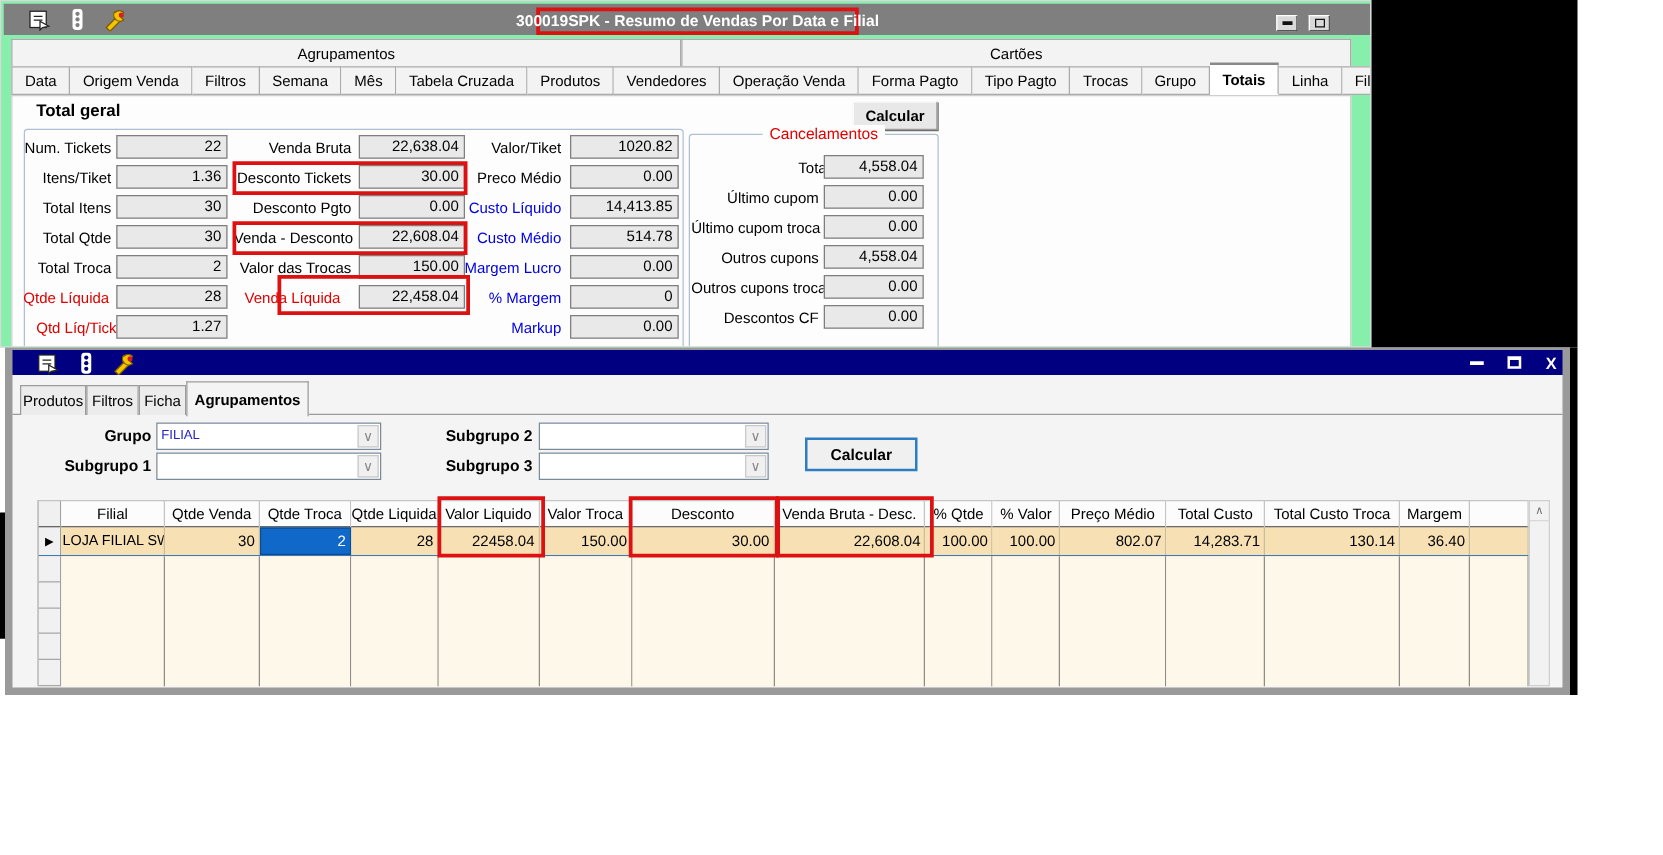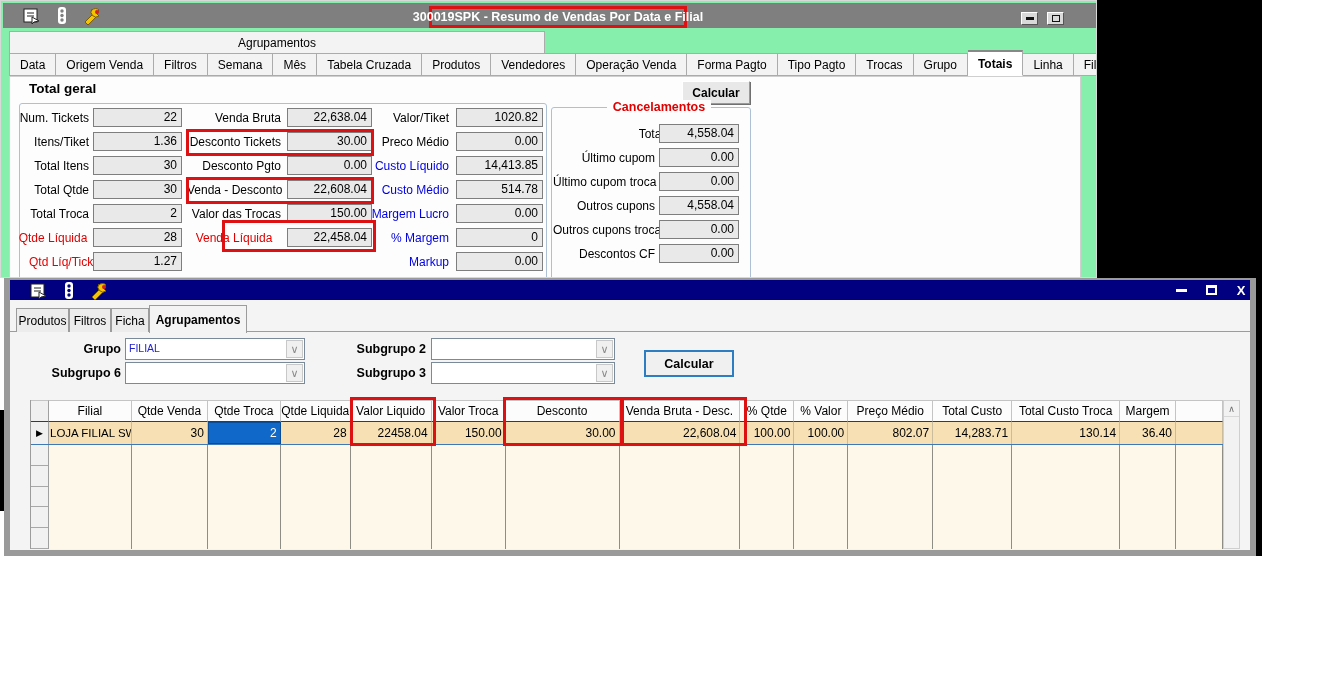--- a/index.html
+++ b/index.html
@@ -42,21 +42,21 @@
                  background:#FDFDFD; border:1px solid #CFCFCF; }
   .tg-title { position:absolute; left:28px; top:80px; font-weight:bold; font-size:13.5px; }
   .btn-calc-top { position:absolute; left:681px; top:80px; width:68px; height:23px;
                   background:#E8E8E8; border:1px solid #9A9A9A; border-top-color:#fff; border-left-color:#fff;
                   box-shadow:1px 1px 0 #707070; font-weight:bold; font-size:12px;
                   display:flex; align-items:center; justify-content:center; }
   .gbox { position:absolute; border:1px solid #ADC0D4; border-radius:3px; }
   .gbox1 { left:18px; top:102px; width:528px; height:200px; }
   .gbox2 { left:550px; top:106px; width:200px; height:196px; }
   .gbox2-legend { position:absolute; left:550px; top:99px; width:200px; text-align:center; }
-  .gbox2-legend span { background:#FDFDFD; padding:0 6px; color:#E00000; font-weight:bold; font-size:12.5px;margin-left:16px; }
+  .gbox2-legend span { background:#FDFDFD; padding:0 6px; color:#E00000; font-weight:normal; font-size:12.5px;margin-left:16px; }
 
   .fl { position:absolute; height:20px; line-height:20px; text-align:right; font-size:12px; white-space:nowrap; }
   .fl.red { color:#E00000;text-align:center; }
   .fl.blue { color:#0000E0; }
   .fv { position:absolute; height:19px; line-height:17px; background:#E9E9E9; border:1px solid #7E7E7E;
         text-align:right; padding-right:4px; font-size:12px; }
 
   .rb { position:absolute; border:3px solid #DD1111; z-index:5; }
 
   
@@ -160,20 +160,21 @@
       <div class="winbtn-top" style="left:1018px;">
           <span class="bar"></span>
         </div>
       <div class="winbtn-top" style="left:1044px;">
           <span class="box"></span>
         </div>
     </div>
 
     <div class="tabrow1">
       <div class="tab-big">Agrupamentos</div>
+      <div class="tab-big">Cartões</div>
     </div>
 
     <div class="tabrow2">
       <div class="tab2">Data</div>
       <div class="tab2">Origem Venda</div>
       <div class="tab2">Filtros</div>
       <div class="tab2">Semana</div>
       <div class="tab2">Mês</div>
       <div class="tab2">Tabela Cruzada</div>
       <div class="tab2">Produtos</div>
@@ -303,21 +304,21 @@
         <div class="tab3" style="left:59px;width:42px;">Filtros</div>
         <div class="tab3" style="left:101px;width:38px;">Ficha</div>
         <div class="tab3 sel" style="left:139px;width:98px;">Agrupamentos</div>
       </div>
 
       <div class="frm-lbl" style="left:30px;top:38px;width:81px;">Grupo</div>
       <div class="combo" style="left:115px;top:38px;width:180px;">
         <span class="val">FILIAL</span>
         <span class="cb">∨</span>
       </div>
-      <div class="frm-lbl" style="left:30px;top:62px;width:81px;">Subgrupo 6</div>
+      <div class="frm-lbl" style="left:30px;top:62px;width:81px;">Subgrupo 1</div>
       <div class="combo" style="left:115px;top:62px;width:180px;">
         <span class="cb">∨</span>
       </div>
       <div class="frm-lbl" style="left:340px;top:38px;width:76px;">Subgrupo 2</div>
       <div class="combo" style="left:421px;top:38px;width:184px;">
         <span class="cb">∨</span>
       </div>
       <div class="frm-lbl" style="left:340px;top:62px;width:76px;">Subgrupo 3</div>
       <div class="combo" style="left:421px;top:62px;width:184px;">
         <span class="cb">∨</span>

